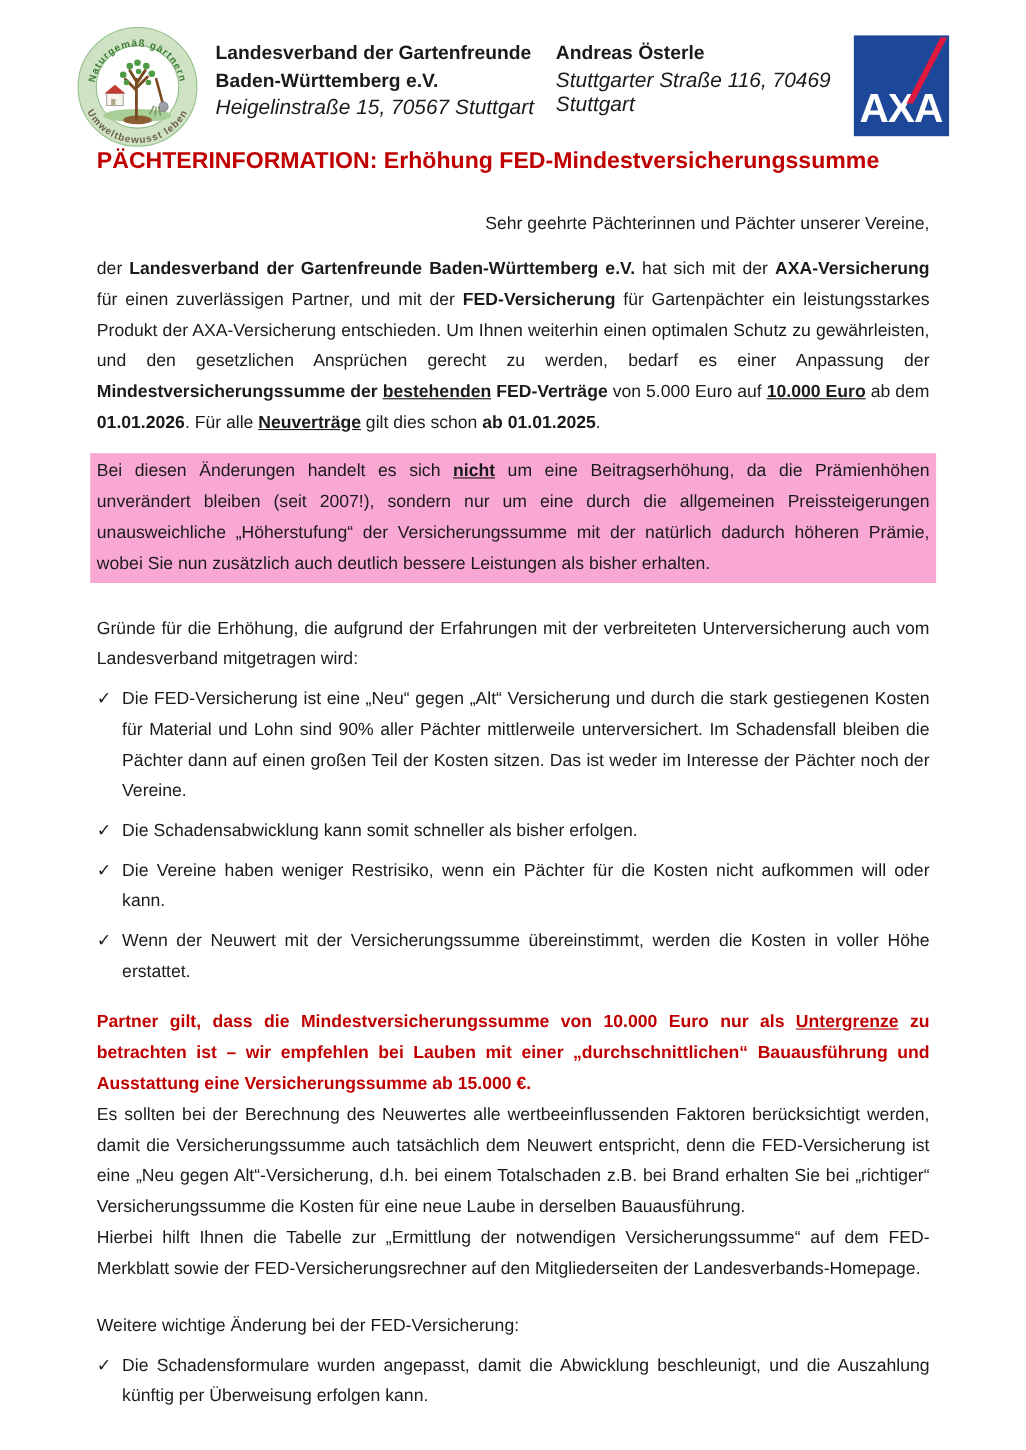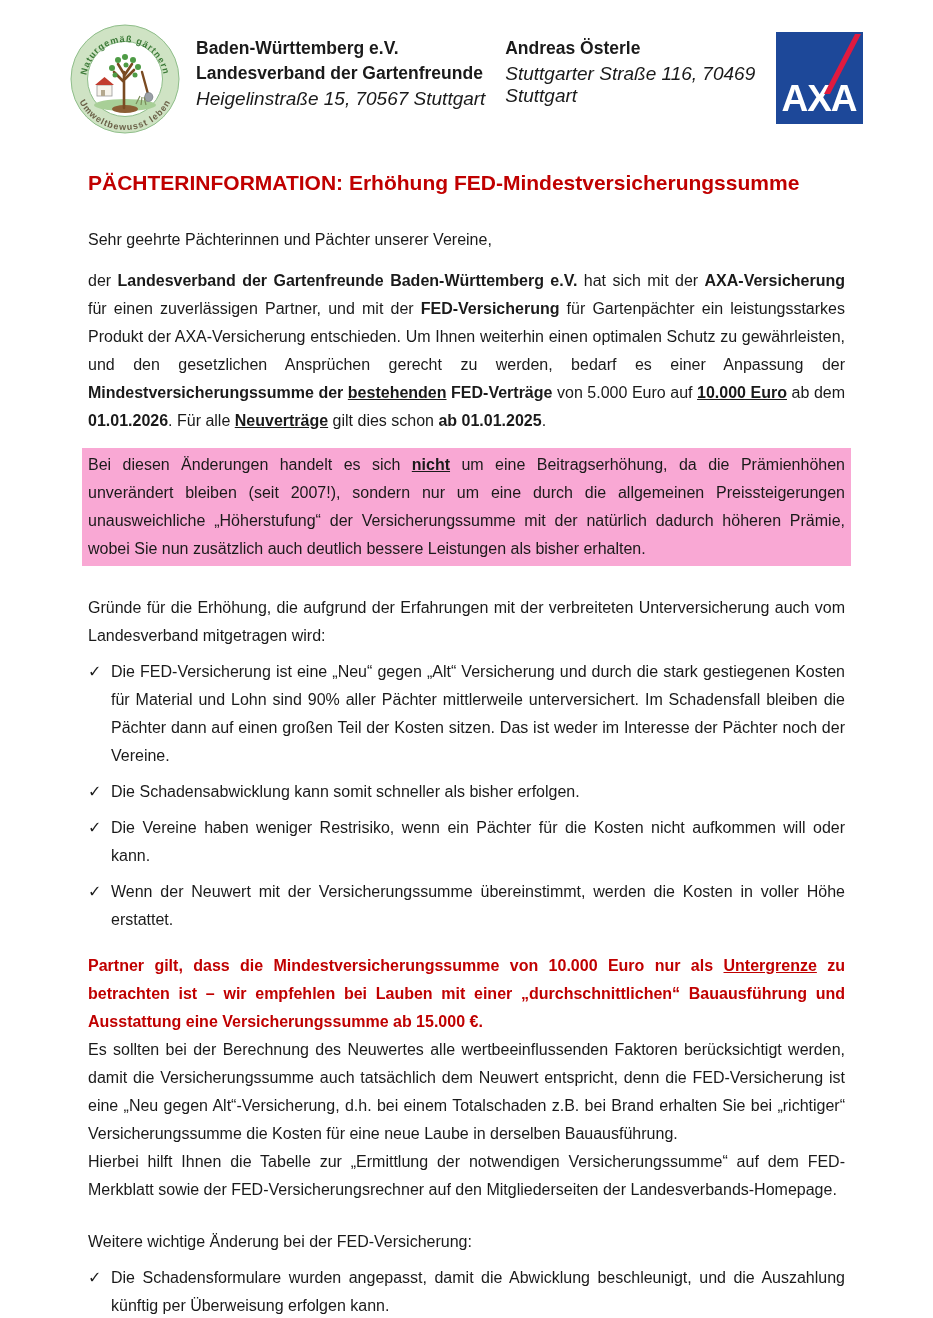--- a/index.html
+++ b/index.html
@@ -18,22 +18,22 @@
   .h-block { padding-top:12px; }
   .h-left  { margin-left:16px; width:328px; }
   .h-right { margin-left:2px; width:272px; }
   .h-org   { font-weight:bold; font-size:17.5px; line-height:25px; }
   .h-addr  { font-size:19px; line-height:22px;font-style:italic; }
   .h-addr.first { margin-top:2px; }
   .axa-logo { width:87px; height:92px; margin-left:16px; margin-top:8px; flex:none; }
 
   
   .content { padding:0 88px; }
-  .title { color:#c00000; font-weight:bold; font-size:21px; line-height:26px; margin-top:36px; letter-spacing:0; }
-  .salutation { margin-top:30px; }
+  .title { color:#c00000; font-weight:bold; font-size:21px; line-height:26px; letter-spacing:0; }
+  .salutation { margin-top:30px;text-align:right; }
   .para { margin-top:13px; text-align:justify; }
   .para.tight { margin-top:0; }
   .highlight { background:#f9a8d4; margin:13px -6px 0; padding:3px 6px; text-align:justify; }
   .section-intro { margin-top:28px; text-align:justify; }
   .list { margin-top:2px; }
   .li { display:flex; margin-top:8px; }
   .li .check { width:23px; flex:none; }
   .li .li-text { flex:1; text-align:justify; }
 
   
@@ -86,22 +86,22 @@
       </g>
 
       <g>
         <path d="M72 48 L78 70" stroke="#7a4a21" stroke-width="2.4" stroke-linecap="round"></path>
         <path d="M76 69 q6 -2 7 4 q-1 6 -7 4 q-3 -4 0 -8 Z" fill="#9aa0a6" stroke="#6d7278" stroke-width="0.6"></path>
         <path d="M70 72 l-4 8 M72 73 l-1 8 M74 73 l2 8" stroke="#7a8b5a" stroke-width="1.2"></path>
       </g>
     </svg>
 
     <div class="h-block h-left">
+      <div class="h-org">Landesverband der Gartenfreunde</div>
       <div class="h-org">Baden-Württemberg e.V.</div>
-      <div class="h-org">Landesverband der Gartenfreunde</div>
       <div class="h-addr first">Heigelinstraße 15, 70567 Stuttgart</div>
     </div>
 
     <div class="h-block h-right">
       <div class="h-org">Andreas Österle</div>
       <div class="h-addr first">Stuttgarter Straße 116, 70469 Stuttgart</div>
     </div>
 
     <svg class="axa-logo" viewBox="0 0 87 92" aria-hidden="true">
       <rect x="0" y="0" width="87" height="92" fill="#1d4899"></rect>

